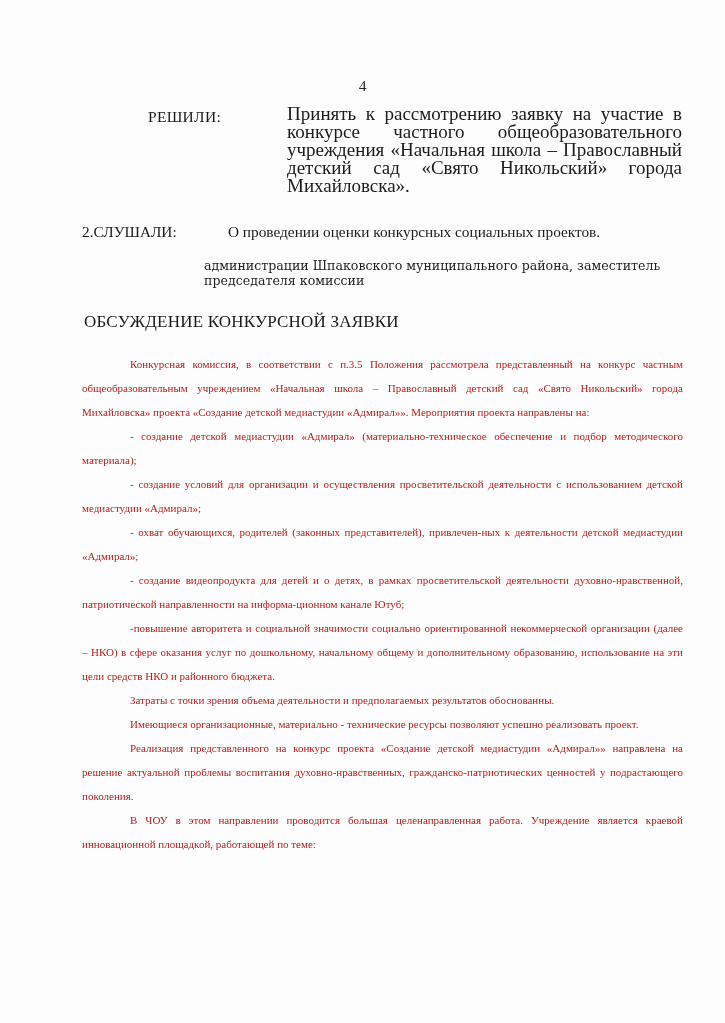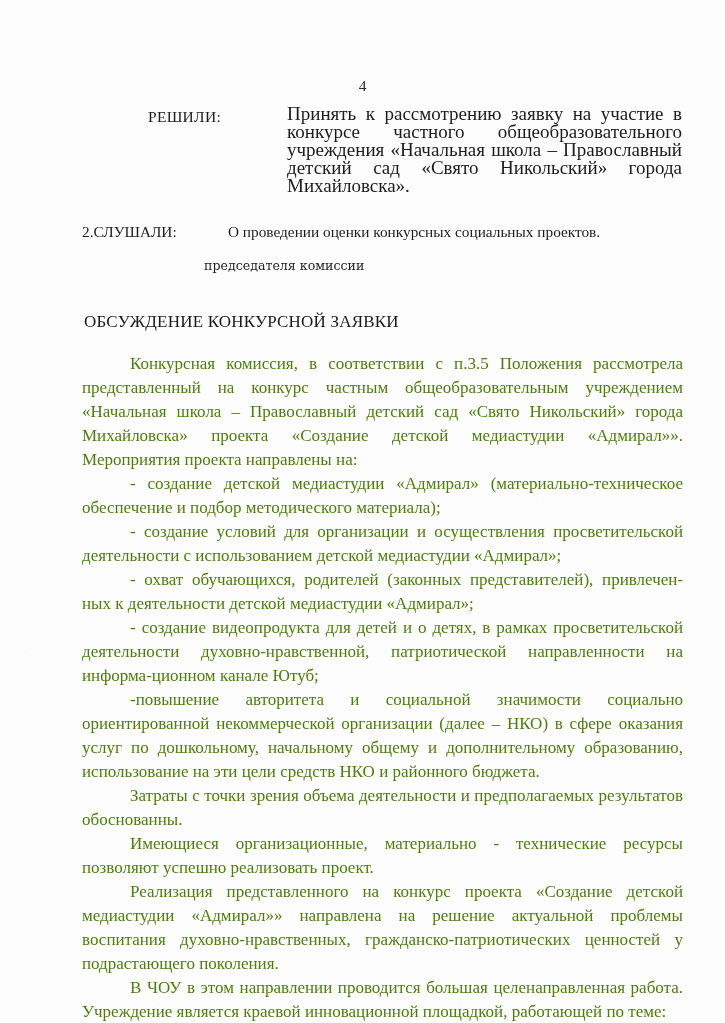--- a/index.html
+++ b/index.html
@@ -123,25 +123,25 @@
     letter-spacing: .2px;
     color: #1a1a1a;
   }
 
   
   .body-text {
     position: absolute;
     top: 352px;
     left: 82px;
     width: 601px;
-    font-size: 17px;
+    font-size: 11px;
     line-height: 24px;
     text-align: justify;
     text-align-last: left;
-    color: #4d7c0f;
+    color: #b91c1c;
     hyphens: none;
   }
   .body-text p {
     margin: 0;
     text-indent: 48px;
     text-align: justify;
     text-align-last: left;
   }
 </style>
 </head>
@@ -157,20 +157,21 @@
     <div class="row-label">РЕШИЛИ:</div>
     <div class="row-body">Принять к рассмотрению заявку на участие в конкурсе частного общеобразовательного учреждения «Начальная школа – Православный детский сад «Свято Никольский» города Михайловска».</div>
   </div>
 
   <div class="label-row" id="row-slushali">
     <div class="row-label">2.СЛУШАЛИ:</div>
     <div class="row-body">О проведении оценки конкурсных социальных проектов.</div>
   </div>
 
   <div class="speaker-block">
+    <div class="speaker-line">администрации Шпаковского муниципального района, заместитель</div>
     <div class="speaker-line">председателя комиссии</div>
   </div>
 
   <div class="section-heading">ОБСУЖДЕНИЕ КОНКУРСНОЙ ЗАЯВКИ</div>
 
   <div class="body-text">
     <p>Конкурсная комиссия, в соответствии с п.3.5 Положения рассмотрела представленный на конкурс частным общеобразовательным учреждением «Начальная школа – Православный детский сад «Свято Никольский» города Михайловска» проекта «Создание детской медиастудии «Адмирал»». Мероприятия проекта направлены на:</p>
     <p>- создание детской медиастудии «Адмирал» (материально-техническое обеспечение и подбор методического материала);</p>
     <p>- создание условий для организации и осуществления просветительской деятельности с использованием детской медиастудии «Адмирал»;</p>
     <p>- охват обучающихся, родителей (законных представителей), привлечен-ных к деятельности детской медиастудии «Адмирал»;</p>

